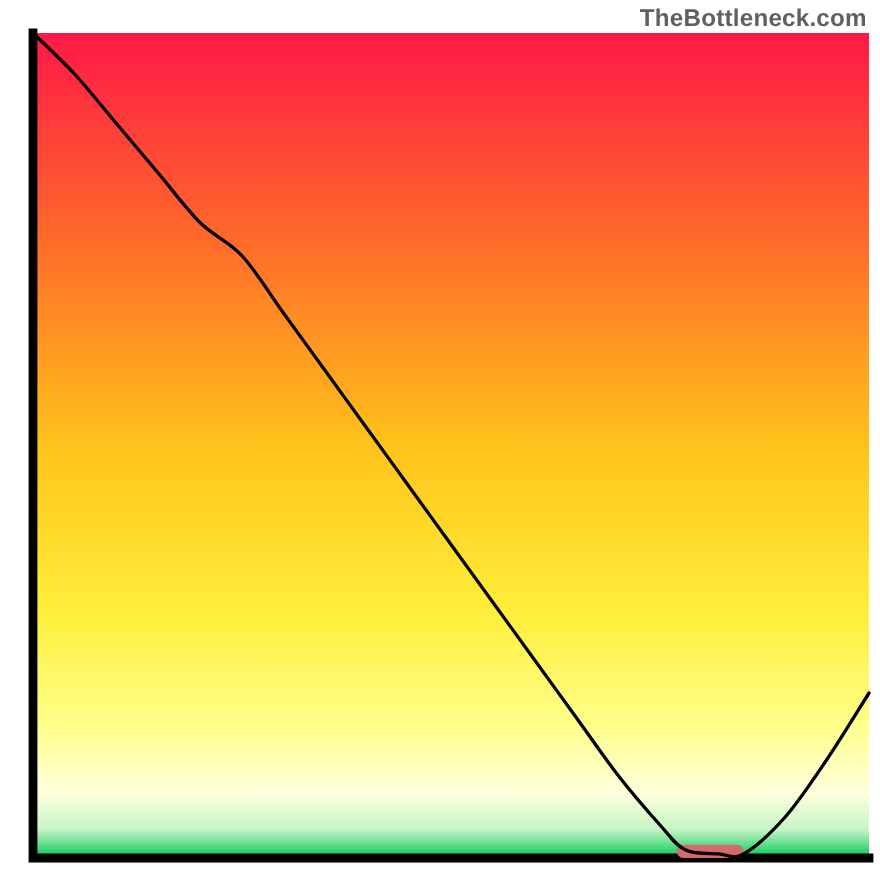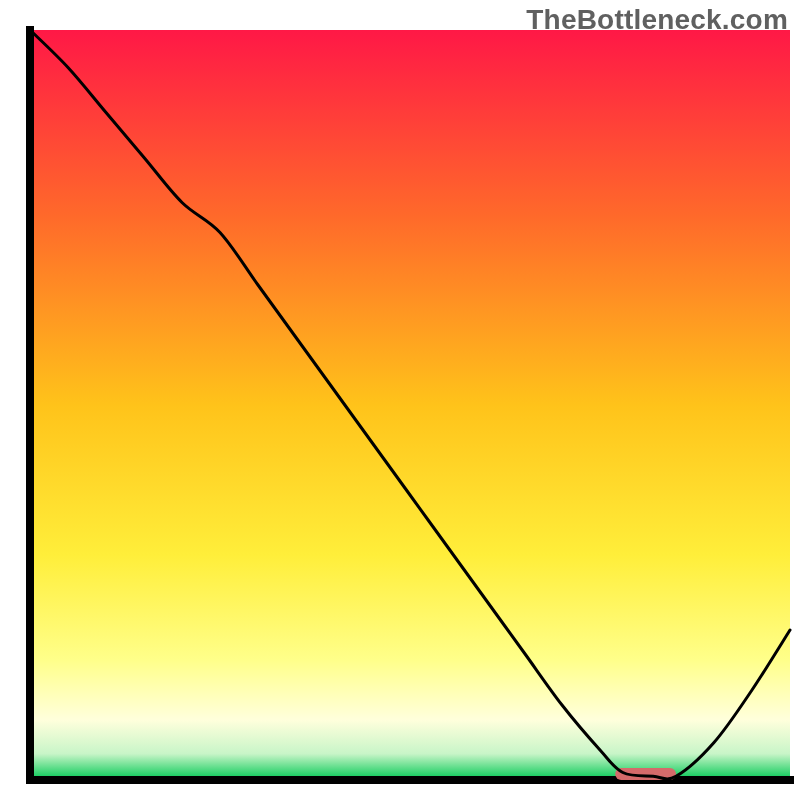--- a/index.html
+++ b/index.html
@@ -13,21 +13,21 @@
   }
   .container {
     position: relative;
     width: 800px;
     height: 800px;
   }
   .watermark {
     position: absolute;
     top: 4px;
     right: 12px;
-    font-size: 28px;
+    font-size: 22px;
     font-weight: 600;
     color: #606060;
     letter-spacing: 0.2px;
   }
   svg {
     display: block;
   }
 </style>
 </head>
 <body>

